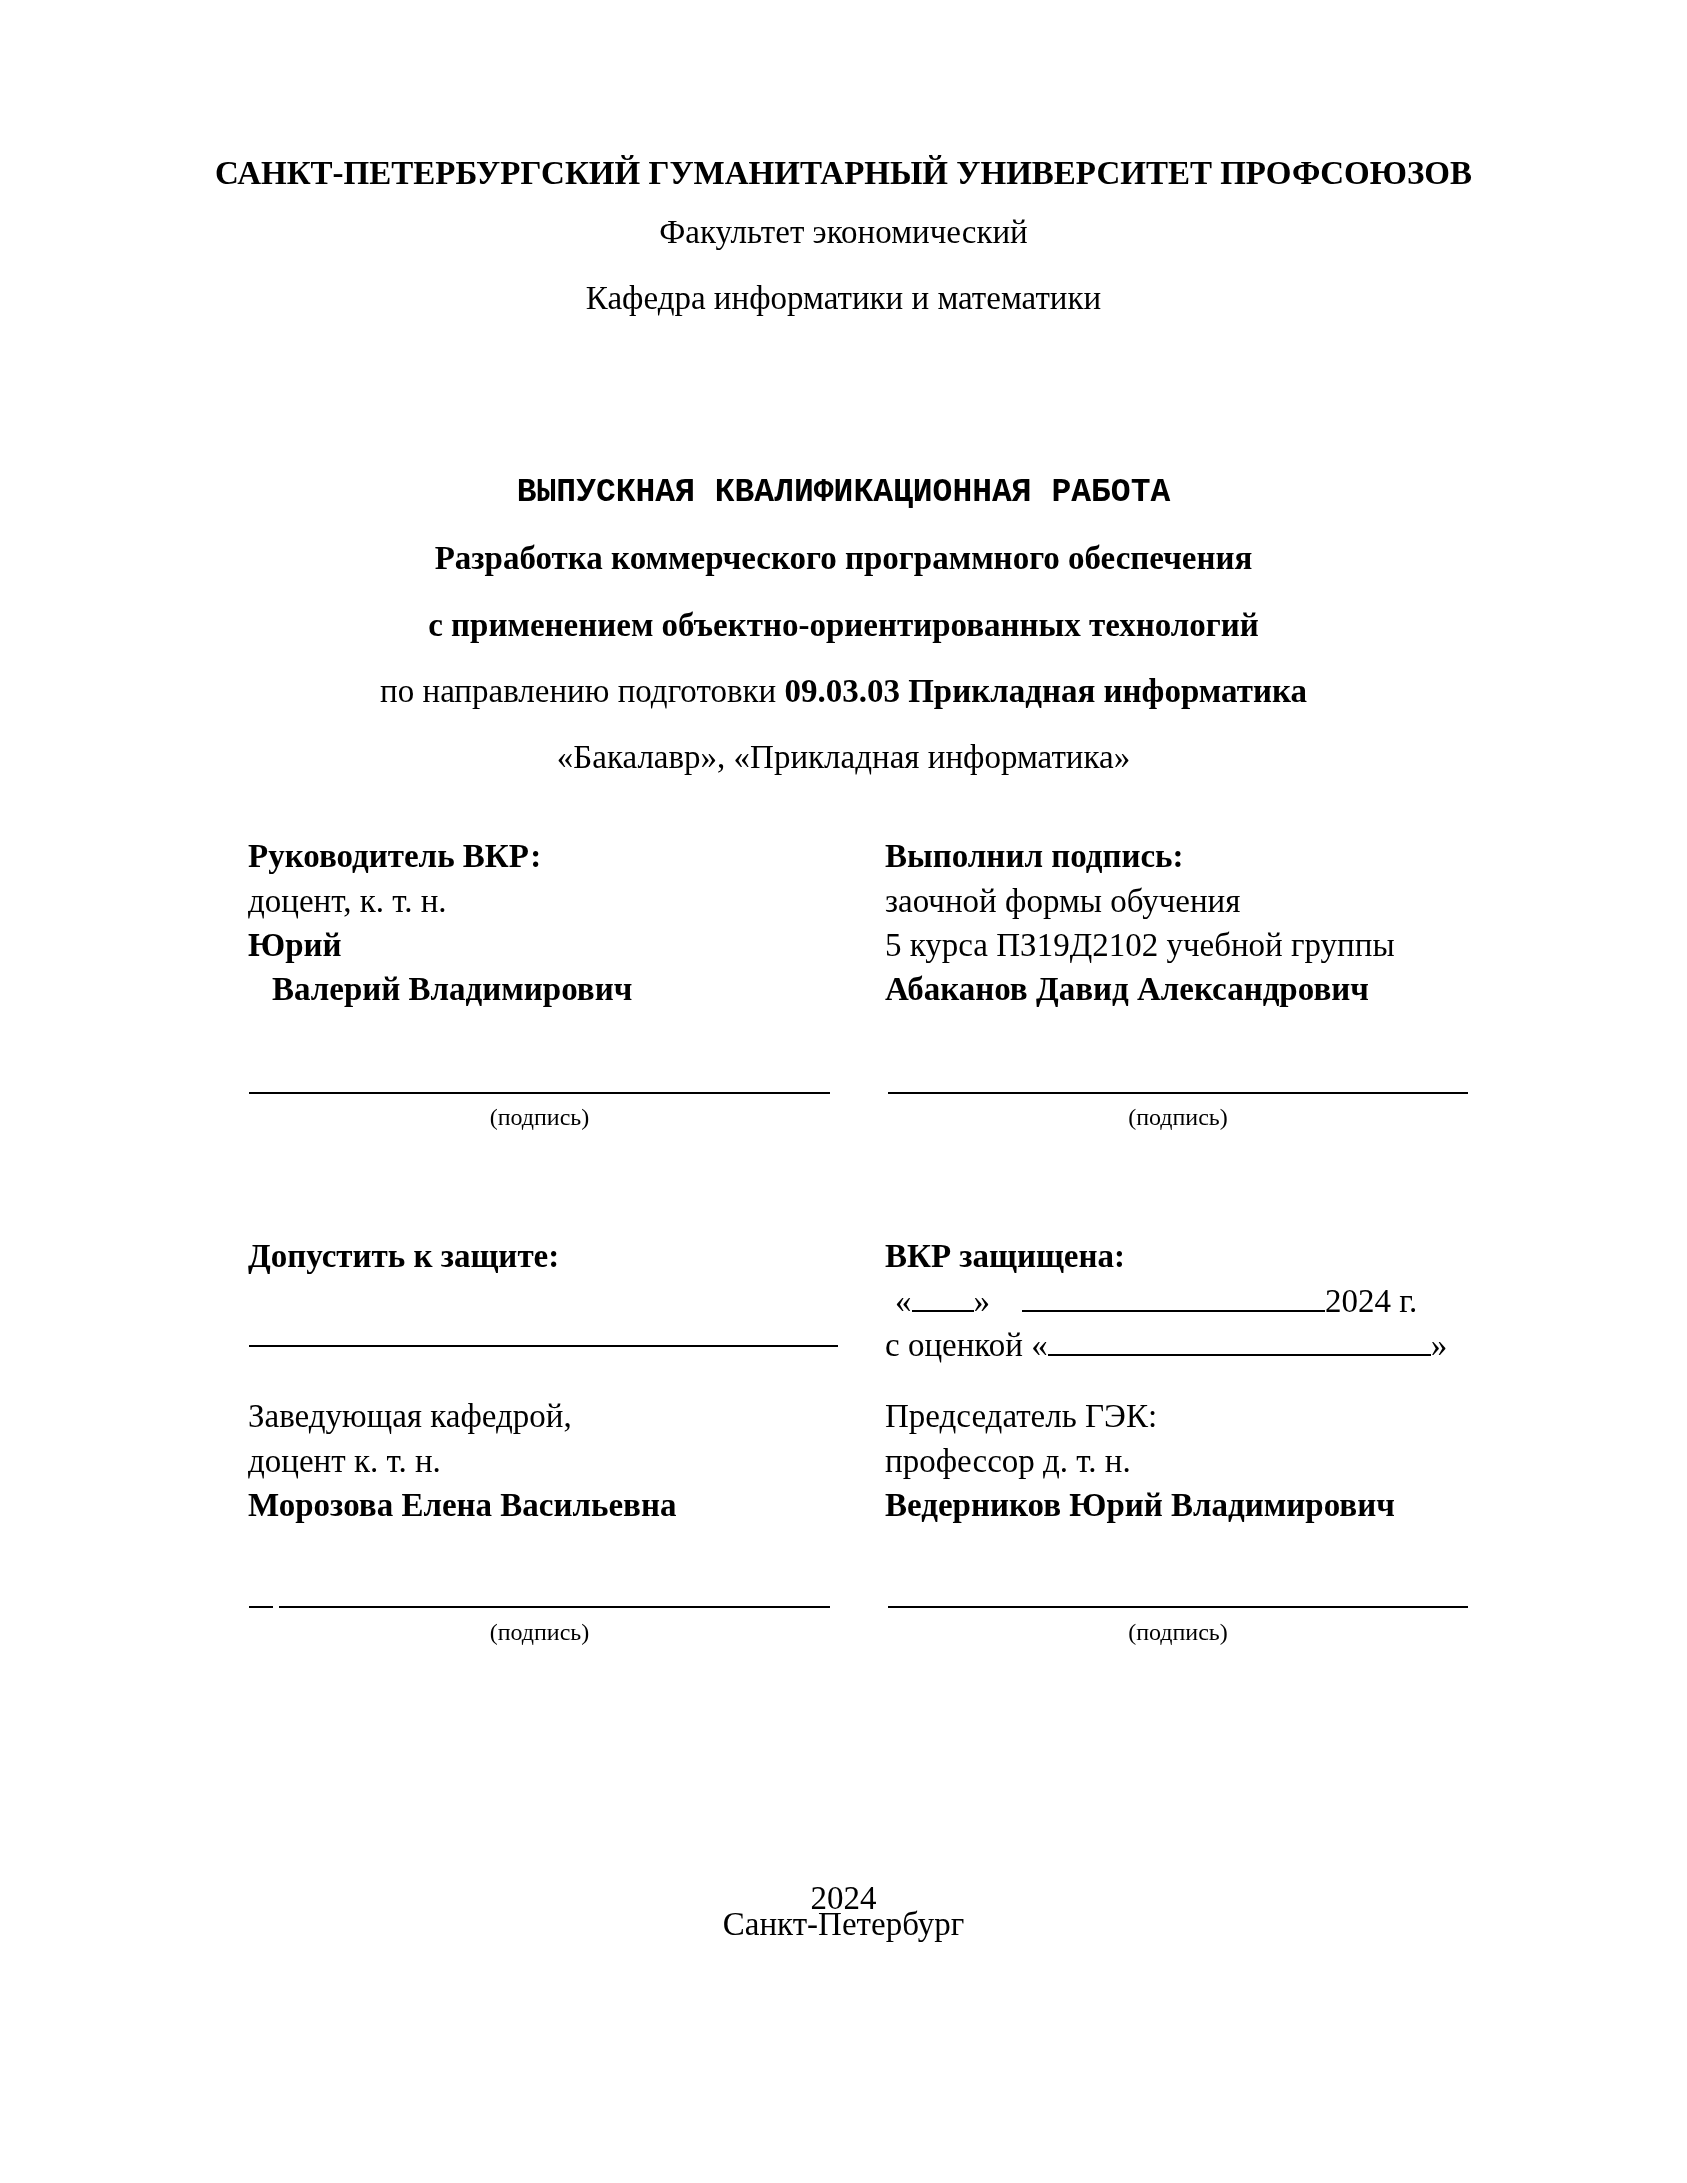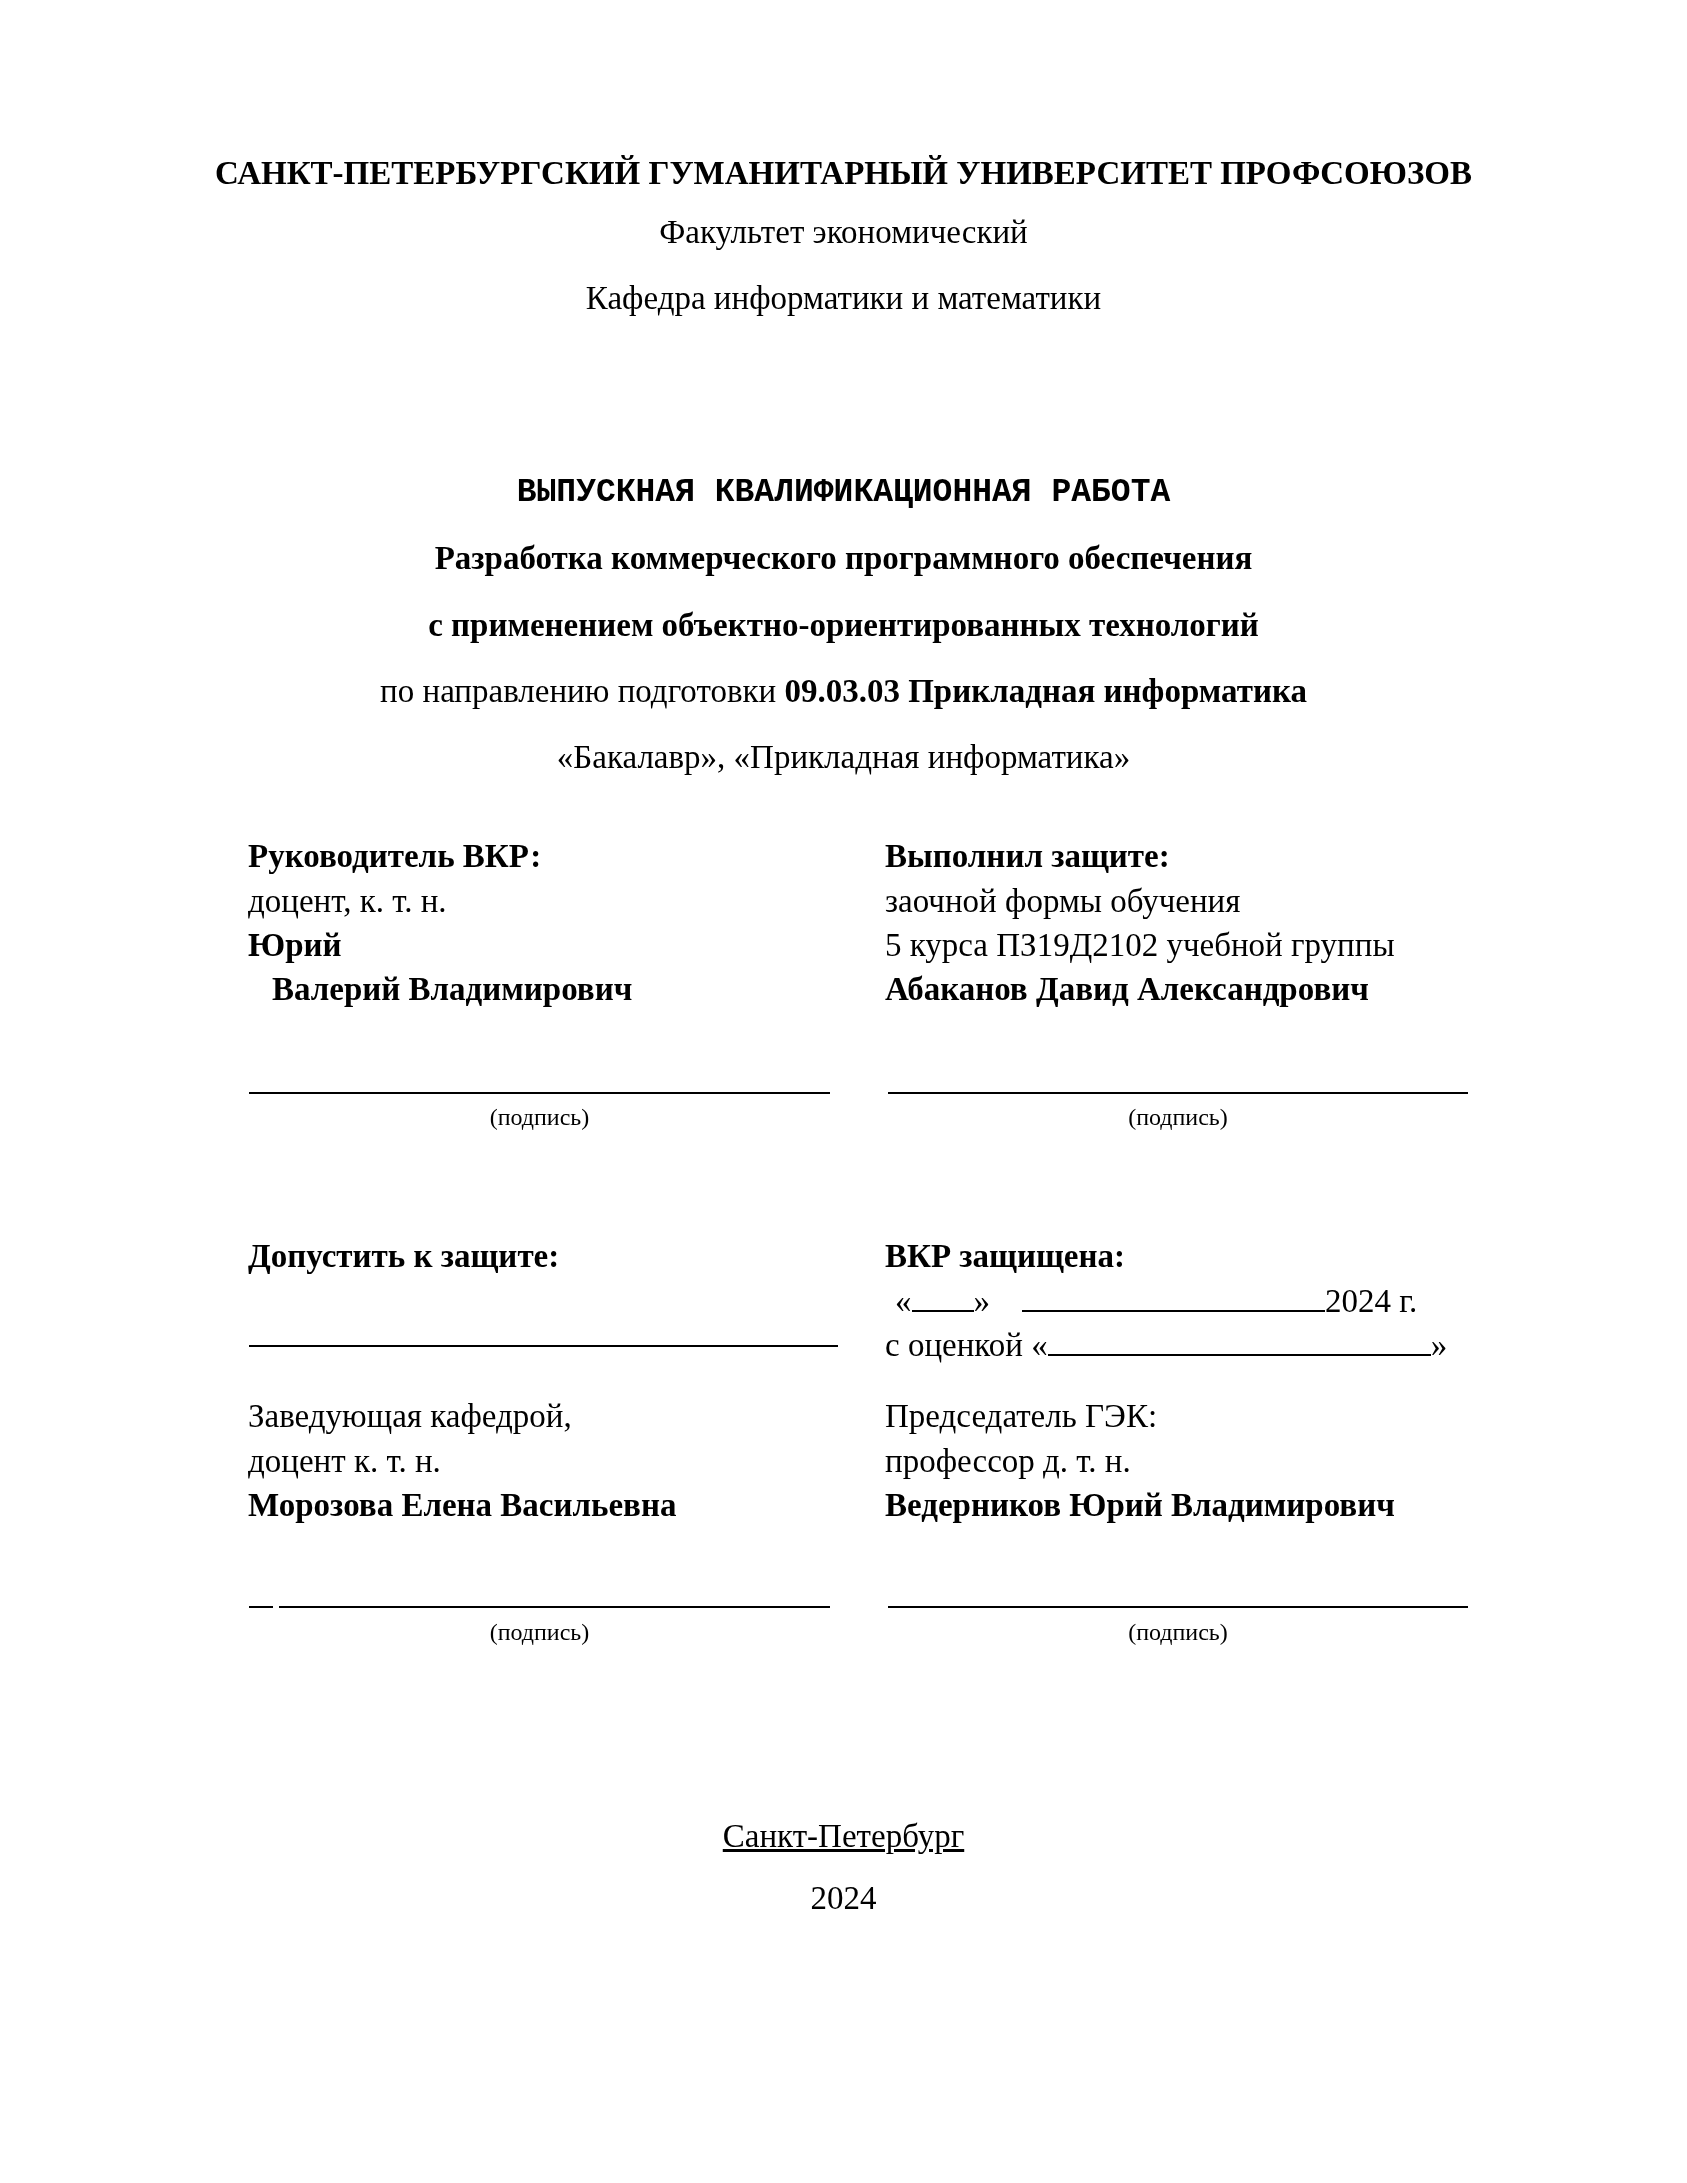--- a/index.html
+++ b/index.html
@@ -32,21 +32,21 @@
 <div class="col" style="left:248px; top:840px;">
   <div class="abs b f42" style="top:0;">Руководитель ВКР:</div>
   <div class="abs f42" style="top:45px;">доцент, к. т. н.</div>
   <div class="abs b f42" style="top:89px;">Юрий</div>
   <div class="abs b f42" style="top:133px;margin-left:24px;">Валерий Владимирович</div>
 </div>
 <div class="line" style="left:249px; top:1092px; width:581px;"></div>
 <div class="abs f30" style="left:249px; width:581px; text-align:center; top:1105px;">(подпись)</div>
 
 <div class="col" style="left:885px; top:840px;">
-  <div class="abs b f42" style="top:0;">Выполнил защите:</div>
+  <div class="abs b f42" style="top:0;">Выполнил подпись:</div>
   <div class="abs f42" style="top:45px;">заочной формы обучения</div>
   <div class="abs f42" style="top:89px;">5 курса ПЗ19Д2102 учебной группы</div>
   <div class="abs b f42" style="top:133px;">Абаканов Давид Александрович</div>
 </div>
 <div class="line" style="left:888px; top:1092px; width:580px;"></div>
 <div class="abs f30" style="left:888px; width:580px; text-align:center; top:1105px;">(подпись)</div>
 
 <div class="col" style="left:248px; top:1240px;">
   <div class="abs b f42" style="top:0;">Допустить к защите:</div>
 </div>
@@ -70,15 +70,15 @@
   </div>
 </div>
 <div class="col" style="left:885px; top:1400px;">
   <div class="abs f42" style="top:0;">Председатель ГЭК:</div>
   <div class="abs f42" style="top:45px;">профессор д. т. н.</div>
   <div class="abs b f42" style="top:89px;">Ведерников Юрий Владимирович</div>
 </div>
 <div class="line" style="left:888px; top:1606px; width:580px;"></div>
 <div class="abs f30" style="left:888px; width:580px; text-align:center; top:1620px;">(подпись)</div>
 
-<div class="abs center f42" style="top:1820px;text-decoration:underline;">Санкт-Петербург</div>
+<div class="abs center f42" style="top:1908px;">Санкт-Петербург</div>
 <div class="abs center f42" style="top:1882px;">2024</div>
 
 
 </body></html>

